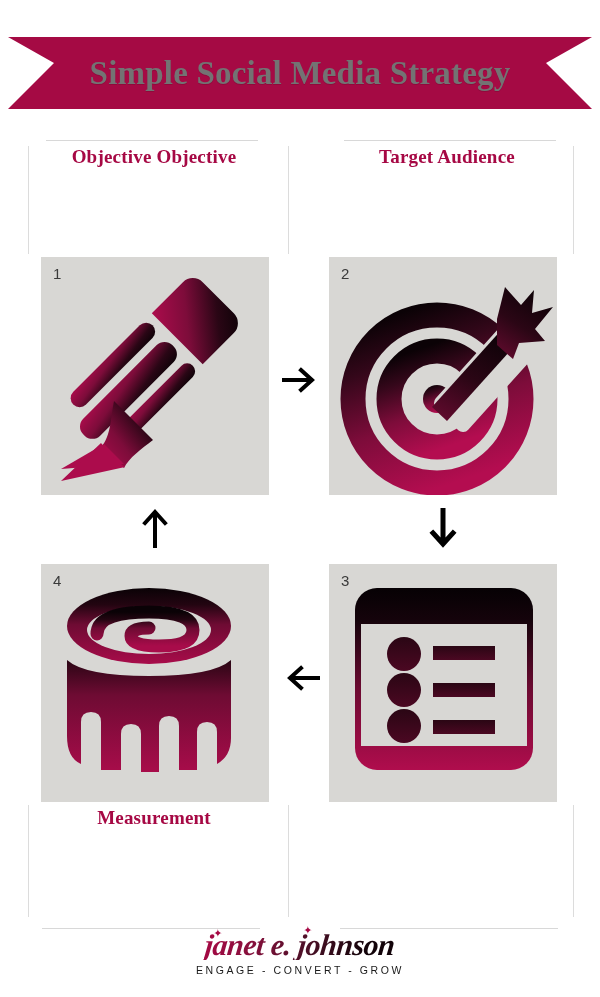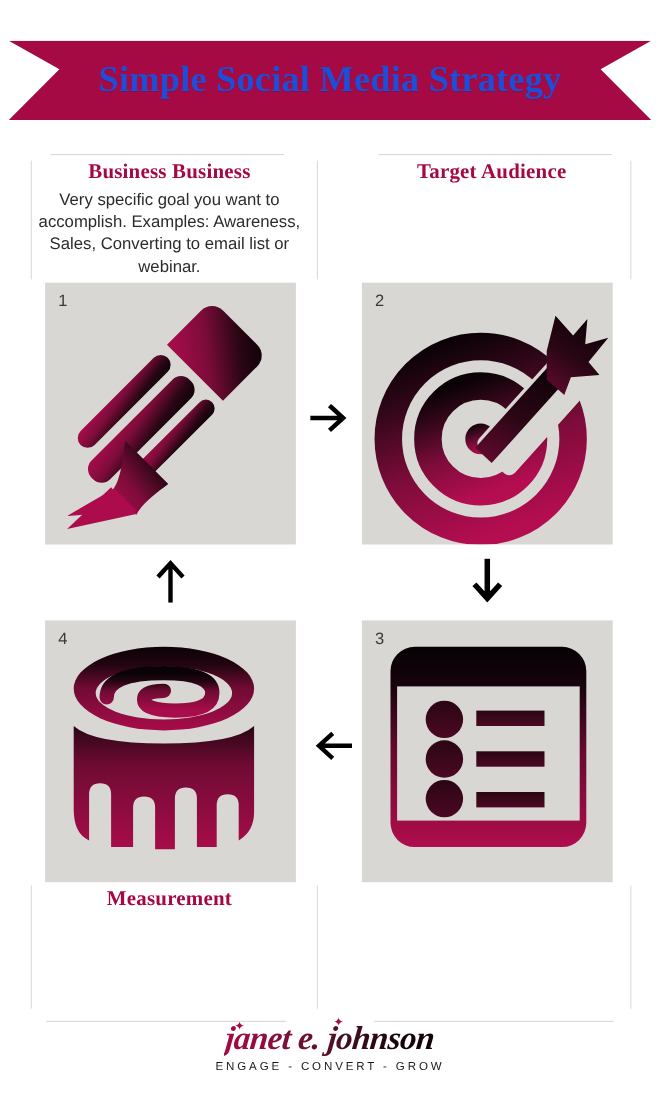--- a/index.html
+++ b/index.html
@@ -39,21 +39,21 @@
   }
   .banner-title {
     position: absolute;
     left: 0;
     top: 0;
     width: 584px;
     height: 72px;
     display: flex;
     align-items: center;
     justify-content: center;
-    color: #1d4ed8;
+    color: #737373;
     font-family: "Liberation Serif", serif;
     font-weight: bold;
     font-size: 33px;
     letter-spacing: 0.2px;
     white-space: nowrap;
     text-shadow: 0 1px 0 rgba(0,0,0,.12);
   }
 
   
   .vline {
@@ -172,22 +172,21 @@
   </div>
 
   <div class="vline" style="left:28px;  top:146px; height:108px;"></div>
   <div class="vline" style="left:288px; top:146px; height:108px;"></div>
   <div class="vline" style="left:573px; top:146px; height:108px;"></div>
 
   <div class="hline" style="left:46px;  top:140px; width:212px;"></div>
   <div class="hline" style="left:344px; top:140px; width:212px;"></div>
 
   <div class="txtblock" style="left:34px; top:146px; width:240px;">
-    <div class="sec-title">Business Business</div>
-    <div class="sec-body">Very specific goal you want to accomplish. Examples: Awareness, Sales, Converting to email list or webinar.</div>
+    <div class="sec-title">Objective Objective</div>
   </div>
 
   <div class="txtblock" style="left:322px; top:146px; width:250px;">
     <div class="sec-title">Target Audience</div>
   </div>
 
   <div class="iconbox" style="left:41px; top:257px;">
     <span class="num">1</span>
     <svg viewBox="0 0 228 238">
       <defs>

